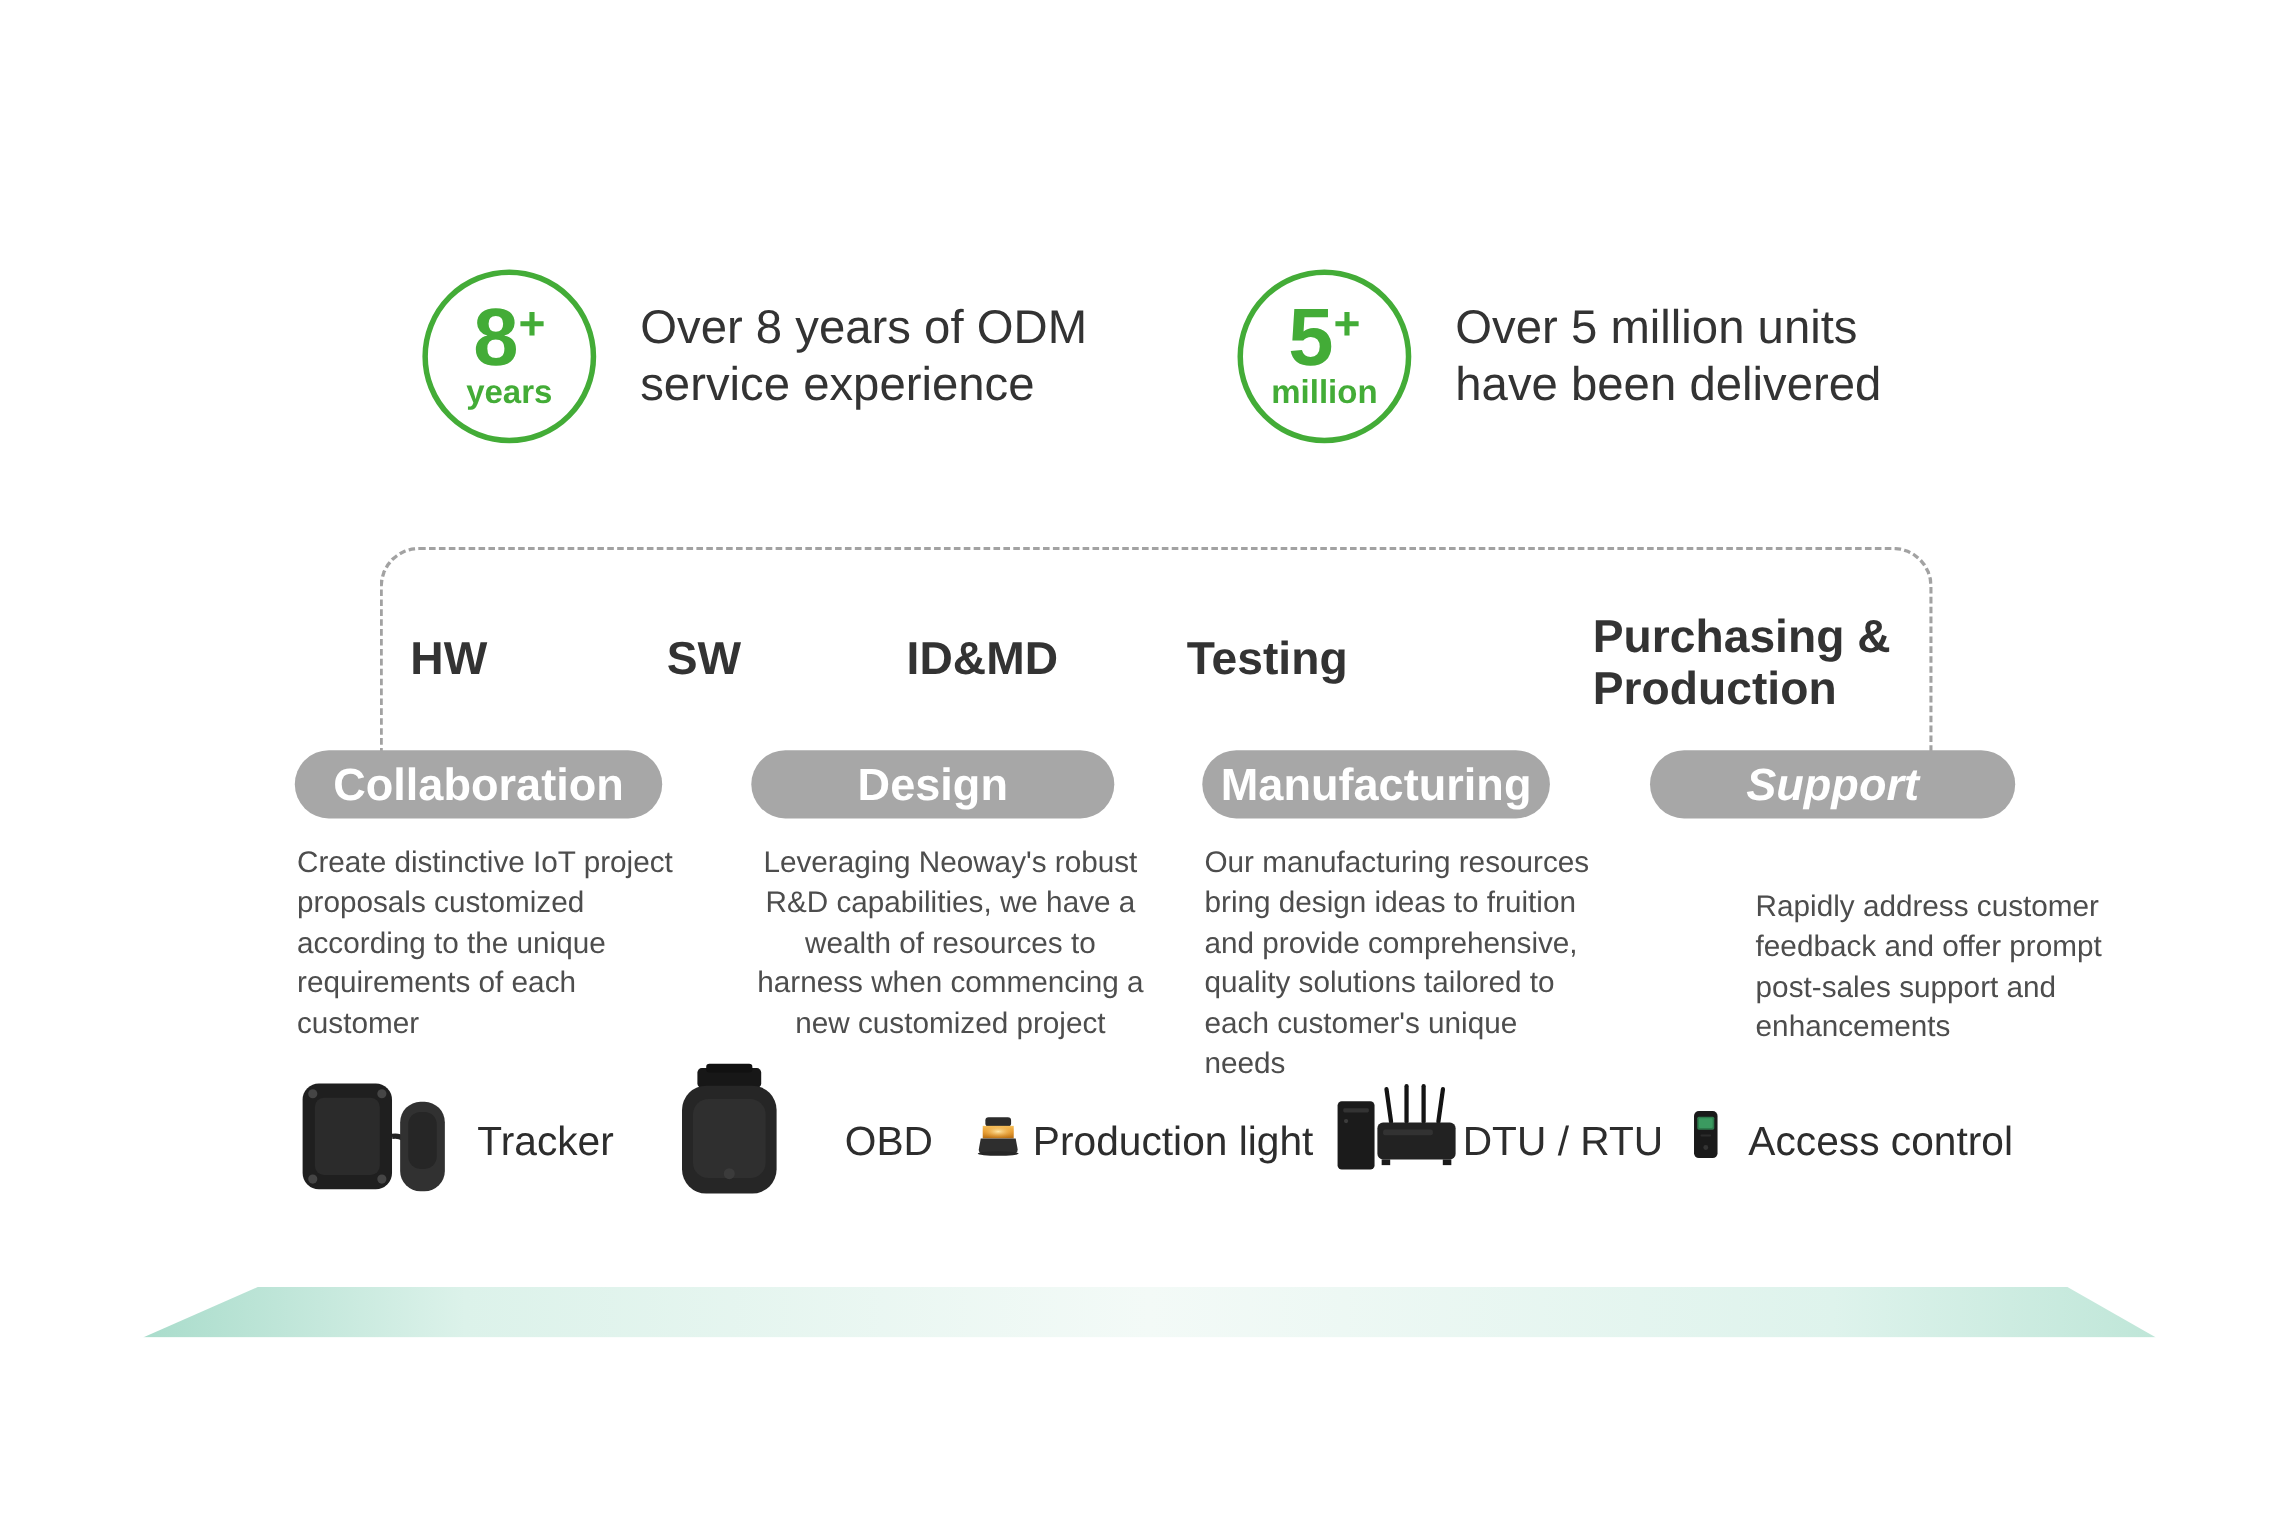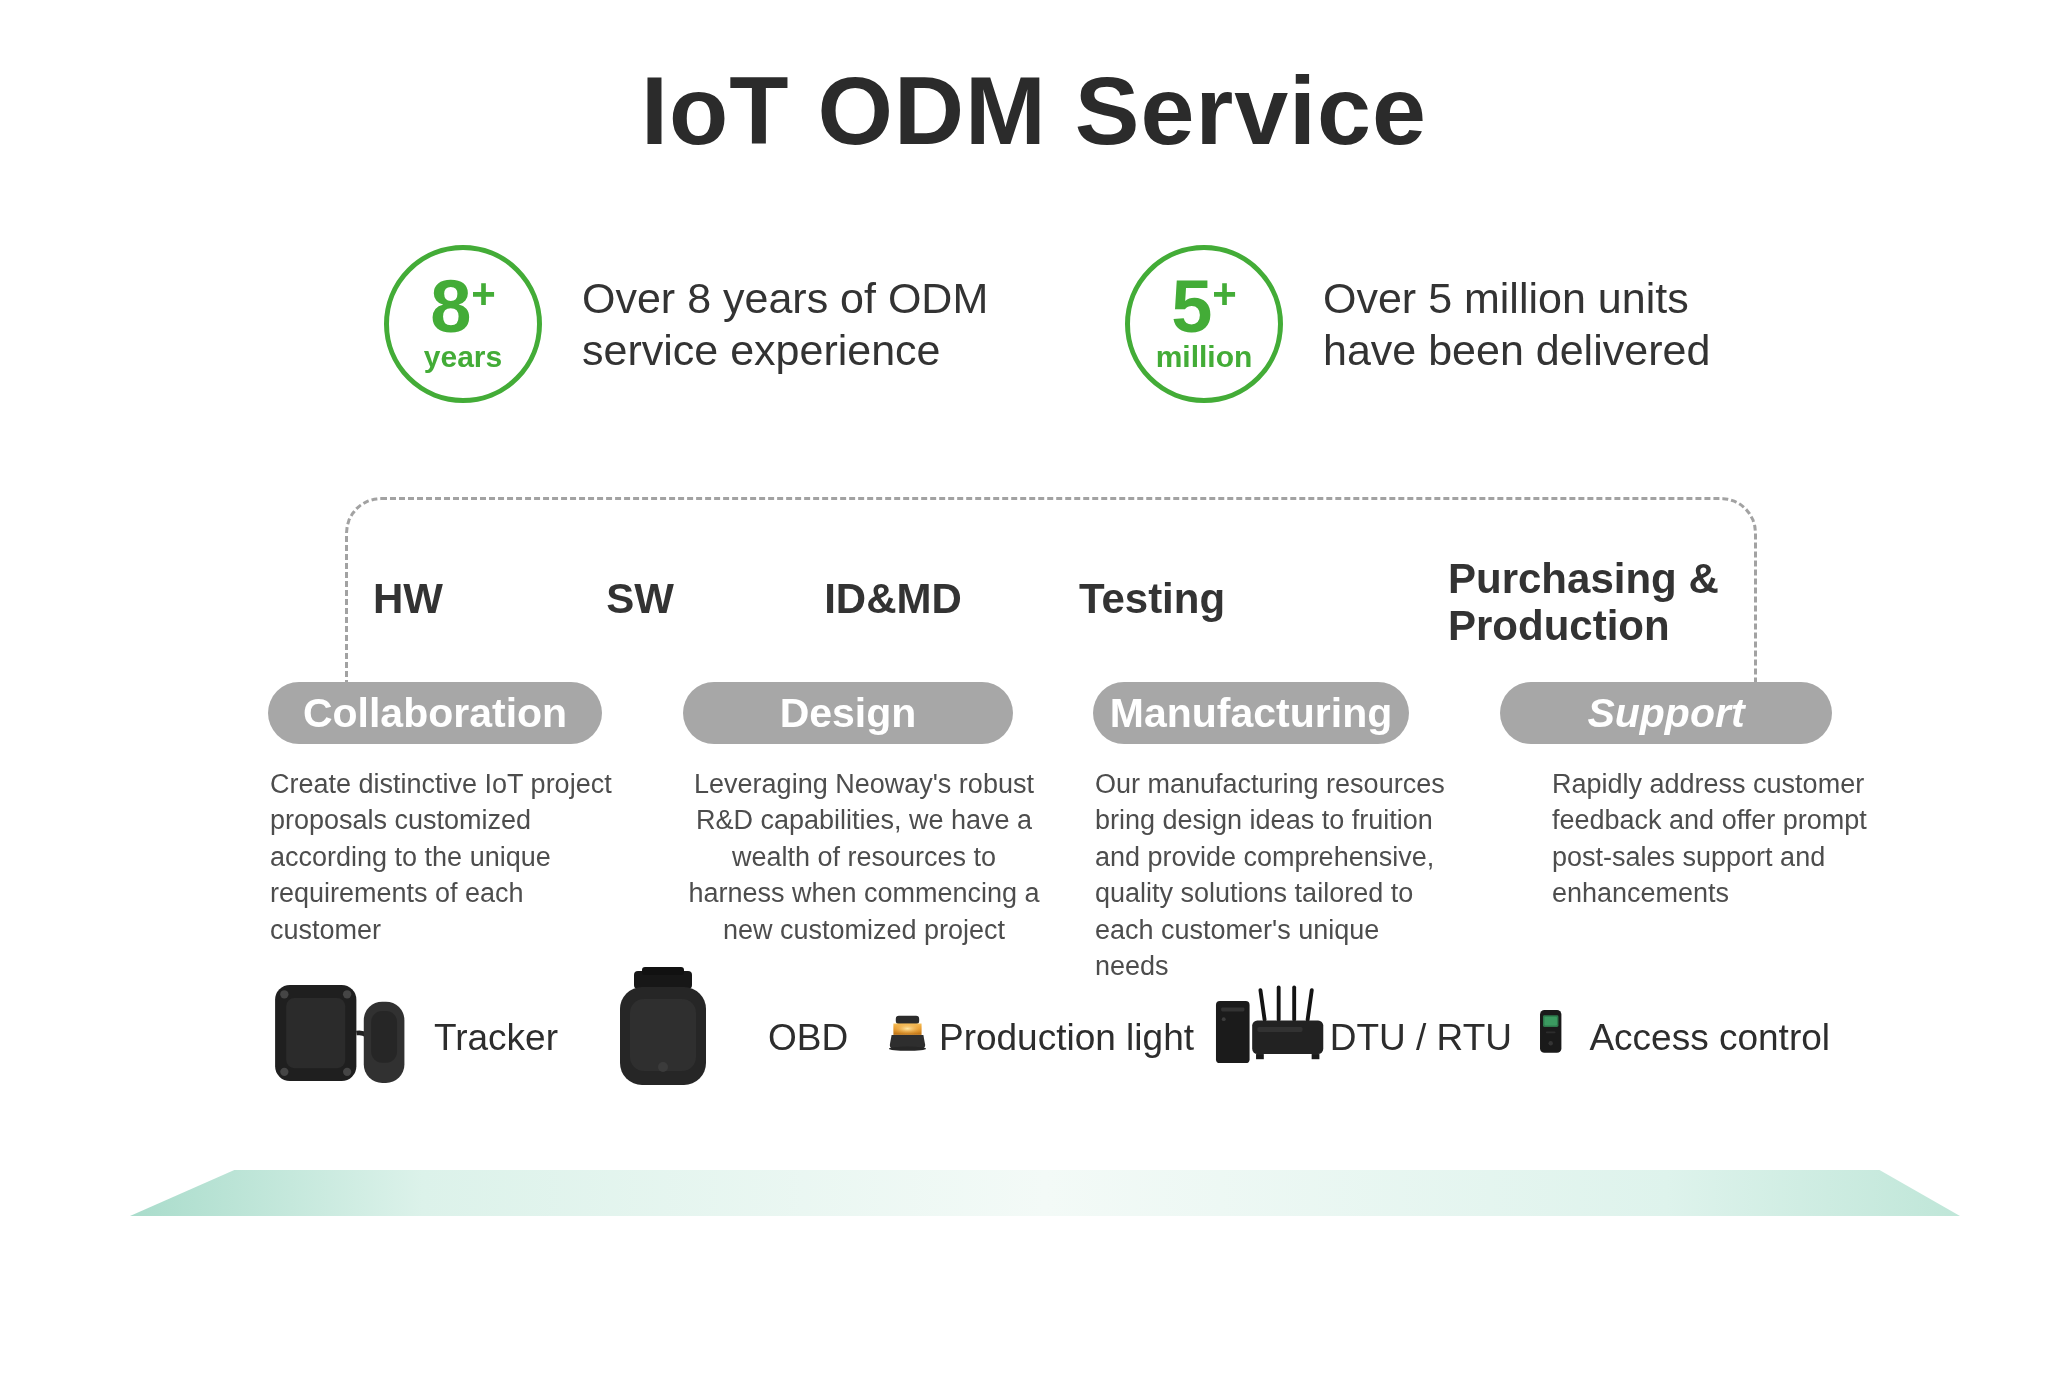--- a/index.html
+++ b/index.html
@@ -115,21 +115,21 @@
   .pillar-desc {
     position: absolute;
     top: 766px;
     font-size: 27px;
     color: #4d4d4d;
     line-height: 1.35;
   }
   .desc-0 { left: 270px;  width: 368px; }
   .desc-1 { left: 688px;  width: 352px; text-align: center; }
   .desc-2 { left: 1095px; width: 352px; }
-  .desc-3 { left: 1552px; width: 330px; }
+  .desc-3 { left: 1596px; width: 330px; margin-top: 40px; }
 
   
   .products {
     position: absolute;
     left: 240px; top: 955px;
     width: 1590px;
     display: flex;
     z-index: 2;
   }
   .product {
@@ -155,21 +155,20 @@
     background: linear-gradient(90deg, #a9dccb 0%, #dcf2ea 16%, #f3faf7 50%, #def3ec 84%, #bfe6d8 100%);
     clip-path: polygon(5.7% 0, 95.6% 0, 100% 100%, 0 100%);
     z-index: 1;
   }
 </style>
 </head>
 <body>
 
 <div class="canvas">
 
-  <h1 class="title">IoT ODM Service</h1>
 
   <div class="stat stat-1">
     <div class="stat-circle">
       <div class="stat-number"><span>8</span><span class="stat-plus">+</span></div>
       <div class="stat-unit">years</div>
     </div>
     <div class="stat-desc">Over 8 years of ODM service experience</div>
   </div>
 
   <div class="stat stat-2">

